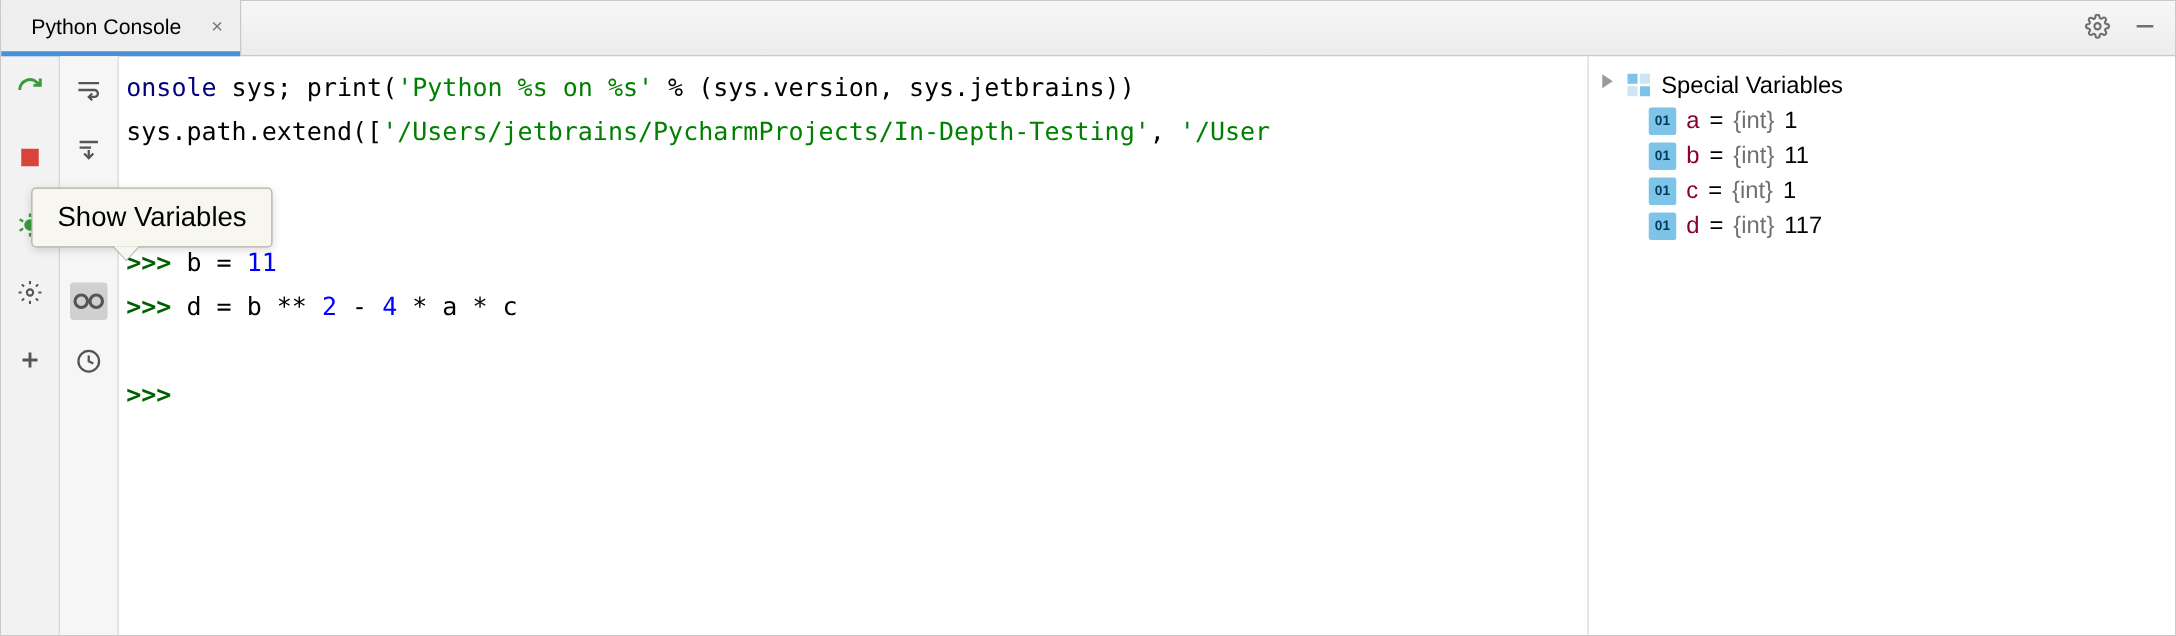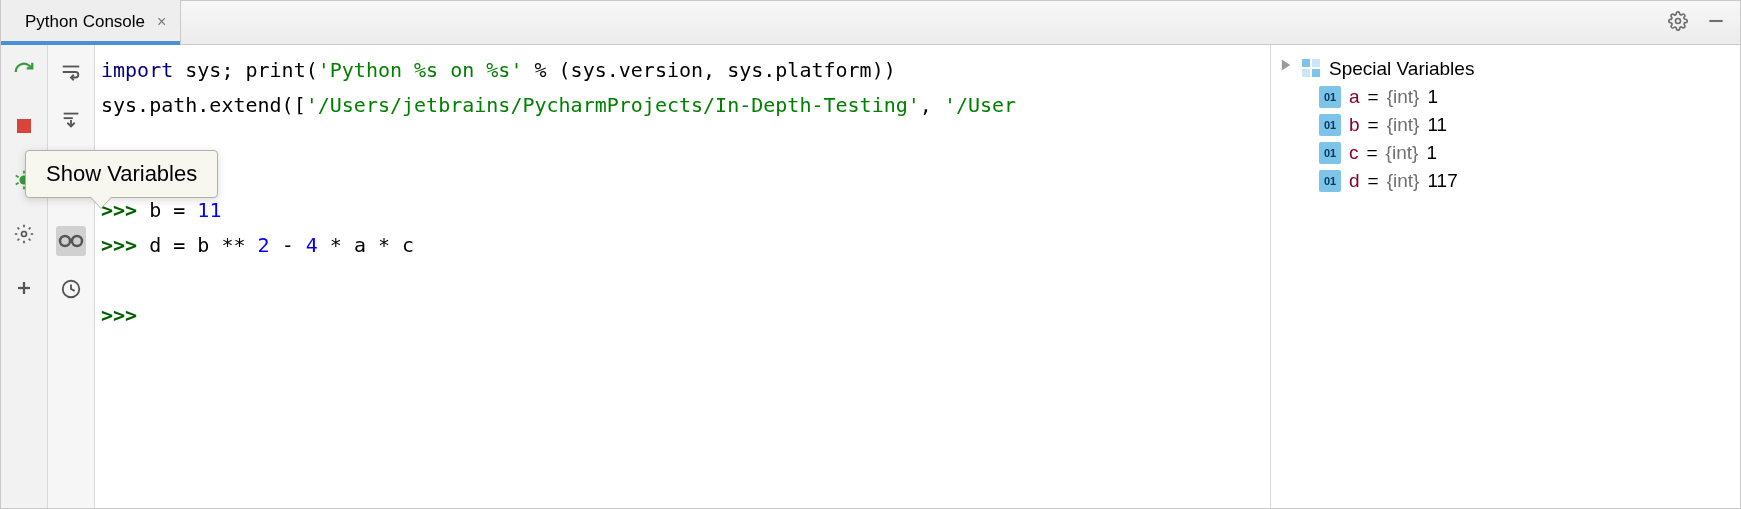--- a/index.html
+++ b/index.html
@@ -1,19 +1,19 @@
 <!DOCTYPE html>
 <html><head>
 <meta charset="utf-8">
 <style>
 * { margin:0; padding:0; box-sizing:border-box; }
 body { font-family:-apple-system,BlinkMacSystemFont,"Segoe UI",sans-serif; font-size:14px; background:#fff; width:1741px; height:509px; overflow:hidden; }
 .root { display:flex; flex-direction:column; height:509px; border:1px solid #c9c9c9; }
 .header { height:44px; background:linear-gradient(#f7f7f7,#ececec); border-bottom:1px solid #c9c9c9; display:flex; align-items:flex-end; position:relative; }
-.tab { height:44px; padding:0 14px 0 24px; background:#eeeeee; border-right:1px solid #c9c9c9; display:flex; align-items:center; gap:12px; position:relative; }
+.tab { height:44px; padding:0 14px 0 24px; background:#eeeeee; border-right:1px solid #c9c9c9; display:flex; align-items:center; gap:24px; position:relative; }
 .tab-underline { position:absolute; left:0; right:0; bottom:-1px; height:4px; background:#4a90d9; }
 .tab-title { color:#000; font-size:17px; }
 .tab-close { color:#777; font-size:16px; cursor:pointer; }
 .header-right { margin-left:auto; display:flex; align-items:center; gap:18px; padding-right:14px; height:100%; }
 .gear-icon, .minimize-icon { color:#6e6e6e; cursor:pointer; }
 .body { flex:1; display:flex; min-height:0; }
 .toolbar-col { width:47px; background:#f2f2f2; border-right:1px solid #d8d8d8; display:flex; flex-direction:column; align-items:center; padding-top:12px; gap:24px; }
 .toolbar-col2 { width:47px; background:#f6f6f6; border-right:1px solid #d8d8d8; display:flex; flex-direction:column; align-items:center; padding-top:12px; gap:18px; position:relative; }
 .tool-btn { width:30px; height:30px; display:flex; align-items:center; justify-content:center; cursor:pointer; border-radius:3px; }
 .tool-btn.active { background:#d0d0d0; }
@@ -132,21 +132,21 @@
             <polyline points="12 7 12 12 16 14"></polyline>
           </svg>
       </div>
     </div>
 
     <div class="tooltip">
       <span>Show Variables</span>
     </div>
 
     <div class="console-area">
-      <div class="console-line"><span class="kw">import</span><span> sys; print(</span><span class="str">'Python %s on %s'</span><span> % (sys.version, sys.platform))</span></div>
+      <div class="console-line"><span class="kw">onsole</span><span> sys; print(</span><span class="str">'Python %s on %s'</span><span> % (sys.version, sys.jetbrains))</span></div>
       <div class="console-line"><span>sys.path.extend([</span><span class="str">'/Users/jetbrains/PycharmProjects/In-Depth-Testing'</span><span>, </span><span class="str">'/User</span></div>
       <div class="console-line">&nbsp;</div>
       <div class="console-line"><span class="prompt">&gt;&gt;&gt;</span><span> a = </span><span class="num">1</span></div>
       <div class="console-line"><span class="prompt">&gt;&gt;&gt;</span><span> b = </span><span class="num">11</span></div>
       <div class="console-line"><span class="prompt">&gt;&gt;&gt;</span><span> d = b ** </span><span class="num">2</span><span> - </span><span class="num">4</span><span> * a * c</span></div>
       <div class="console-line">&nbsp;</div>
       <div class="console-line"><span class="prompt">&gt;&gt;&gt; </span></div>
     </div>
 
     <div class="vars-panel">

